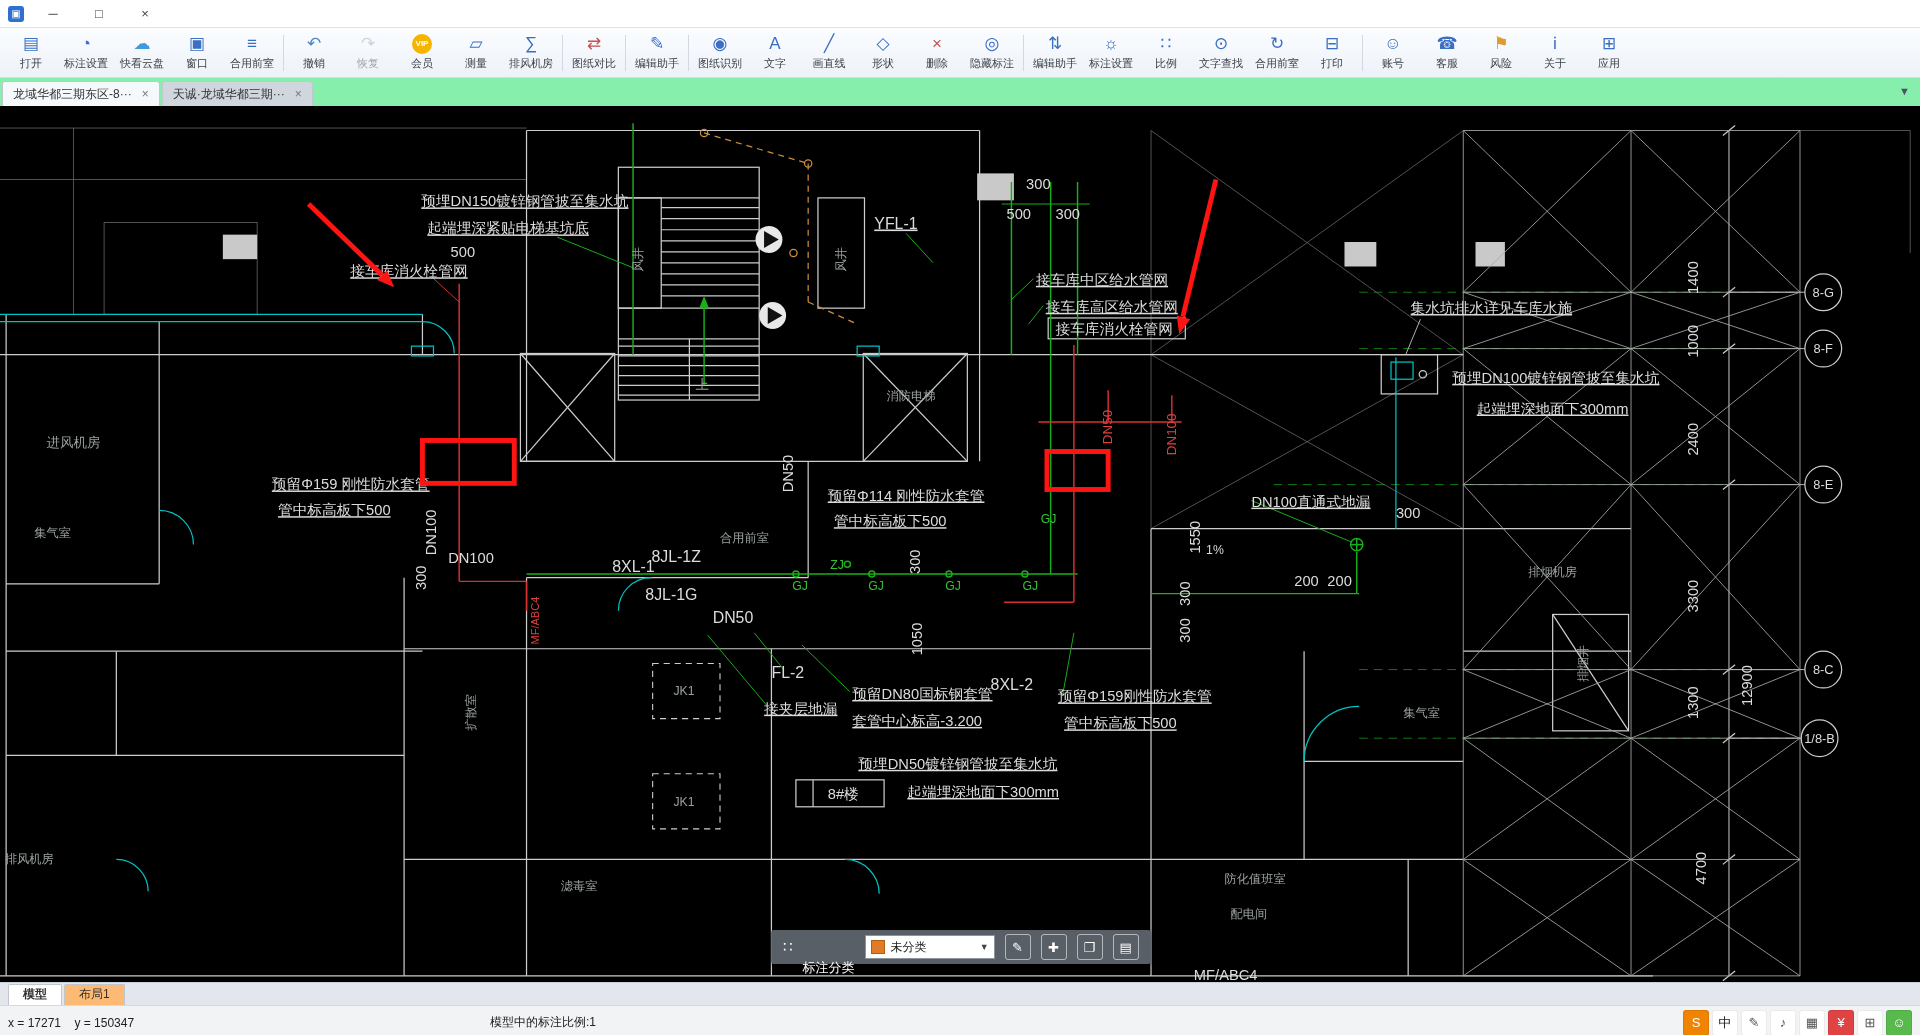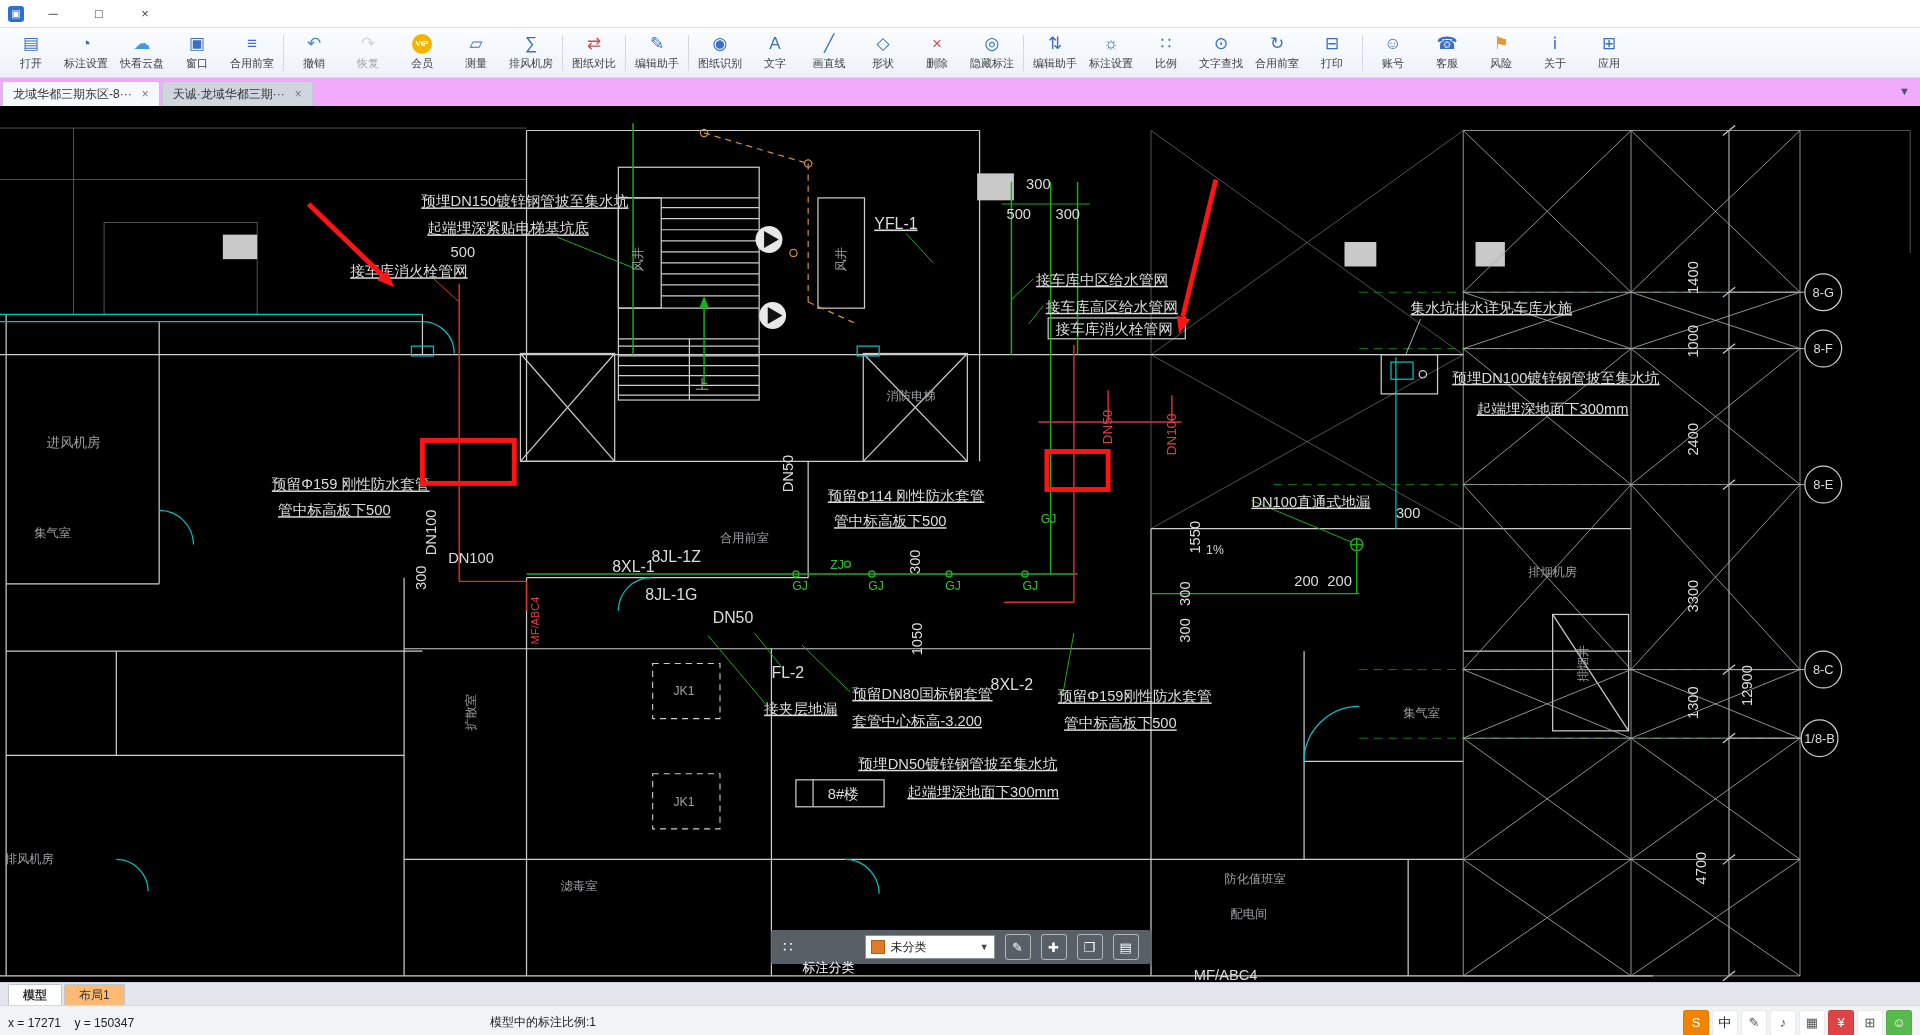--- a/index.html
+++ b/index.html
@@ -13,40 +13,40 @@
   .wbtn{width:46px;height:26px;display:flex;align-items:center;justify-content:center;font-size:13px;color:#444;cursor:pointer;}
   
   .toolbar{height:49px;flex:0 0 auto;background:linear-gradient(#fbfdff,#edf2f9);border-bottom:1px solid #d6dde6;display:flex;align-items:center;padding:0 4px;overflow:hidden;}
   .tb-item{min-width:42px;padding:0 6px;height:46px;display:flex;flex-direction:column;align-items:center;justify-content:center;gap:2px;cursor:pointer;border-radius:3px;}
   .tb-item.disabled{opacity:.45;}
   .tb-ico{height:20px;font-size:17px;line-height:20px;}
   .vipico{width:20px;height:20px;border-radius:50%;background:#f5b400;color:#fff;font-size:8px;font-weight:bold;display:flex;align-items:center;justify-content:center;}
   .tb-label{font-size:11px;color:#3a3f45;white-space:nowrap;}
   .tb-sep{width:1px;height:36px;background:#d2d9e2;margin:0 3px;flex:0 0 auto;}
   
-  .tabbar{height:28px;flex:0 0 auto;background:#f0abfc;display:flex;align-items:flex-end;padding-left:2px;position:relative;}
+  .tabbar{height:28px;flex:0 0 auto;background:#86efac;display:flex;align-items:flex-end;padding-left:2px;position:relative;}
   #doctabs{display:flex;align-items:flex-end;}
   .dtab{height:24px;padding:0 10px;display:flex;align-items:center;gap:10px;font-size:12px;color:#333;background:#cfd6de;border:1px solid #bfc7cf;border-bottom:none;margin-right:2px;border-radius:3px 3px 0 0;cursor:pointer;}
   .dtab.active{background:#f6f9fc;}
   .dtab .x{color:#777;font-size:12px;}
   .tab-dd{position:absolute;right:10px;top:7px;color:#49536a;font-size:11px;cursor:pointer;}
   
   .canvas{position:relative;height:876px;flex:0 0 auto;background:#000;overflow:hidden;cursor:crosshair;}
   #cad{display:block;width:1920px;height:876px;}
   
   .floatbar{position:absolute;left:771px;top:824px;height:34px;background:rgba(96,102,110,0.93);border-radius:3px;display:flex;align-items:center;gap:10px;padding:0 12px;color:#fff;box-shadow:0 1px 4px rgba(0,0,0,.5);}
   .fb-ico{font-size:15px;cursor:pointer;}
   .fb-label{font-size:13px;white-space:nowrap;margin-top:42px;}
   .fb-select{height:22px;background:#fff;border:1px solid #8d949c;display:flex;align-items:center;gap:6px;padding:0 5px;font-size:12px;color:#222;width:118px;cursor:pointer;}
   .swatch{width:12px;height:12px;background:#e07b28;border:1px solid #b35c14;flex:0 0 auto;}
   .fb-select .val{flex:1;}
   .fb-select .dd{color:#444;font-size:9px;}
   .fb-btn{width:24px;height:24px;border:1px solid rgba(255,255,255,.55);border-radius:3px;display:flex;align-items:center;justify-content:center;font-size:13px;cursor:pointer;}
   
-  .layouttabs{height:22px;flex:0 0 auto;background:#e3e7ed;border-top:1px solid #c9cfd7;display:flex;align-items:flex-end;gap:2px;padding-left:8px;font-size:12px;}
+  .layouttabs{height:22px;flex:0 0 auto;background:#e3e7ed;border-top:1px solid #c9cfd7;display:flex;align-items:center;gap:2px;padding-left:8px;font-size:12px;}
   .ltab{padding:0 14px;height:20px;display:flex;align-items:center;background:#fdba74;color:#333;border:1px solid #bfc6cd;border-bottom:none;border-radius:2px 2px 0 0;cursor:pointer;}
   .ltab.active{background:#ffffff;font-weight:bold;}
   
   .statusbar{height:33px;flex:0 0 auto;background:#f2f3f5;border-top:1px solid #d6d9dd;display:flex;align-items:center;padding:0 8px;font-size:12px;color:#222;position:relative;}
   .coords{white-space:pre;}
   .scaletext{position:absolute;left:490px;}
   .tray{margin-left:auto;display:flex;gap:3px;align-items:center;}
   .trayico{width:24px;height:24px;display:flex;align-items:center;justify-content:center;font-size:13px;border-radius:3px;border:1px solid rgba(0,0,0,.08);cursor:pointer;}
 </style>
 </head>

